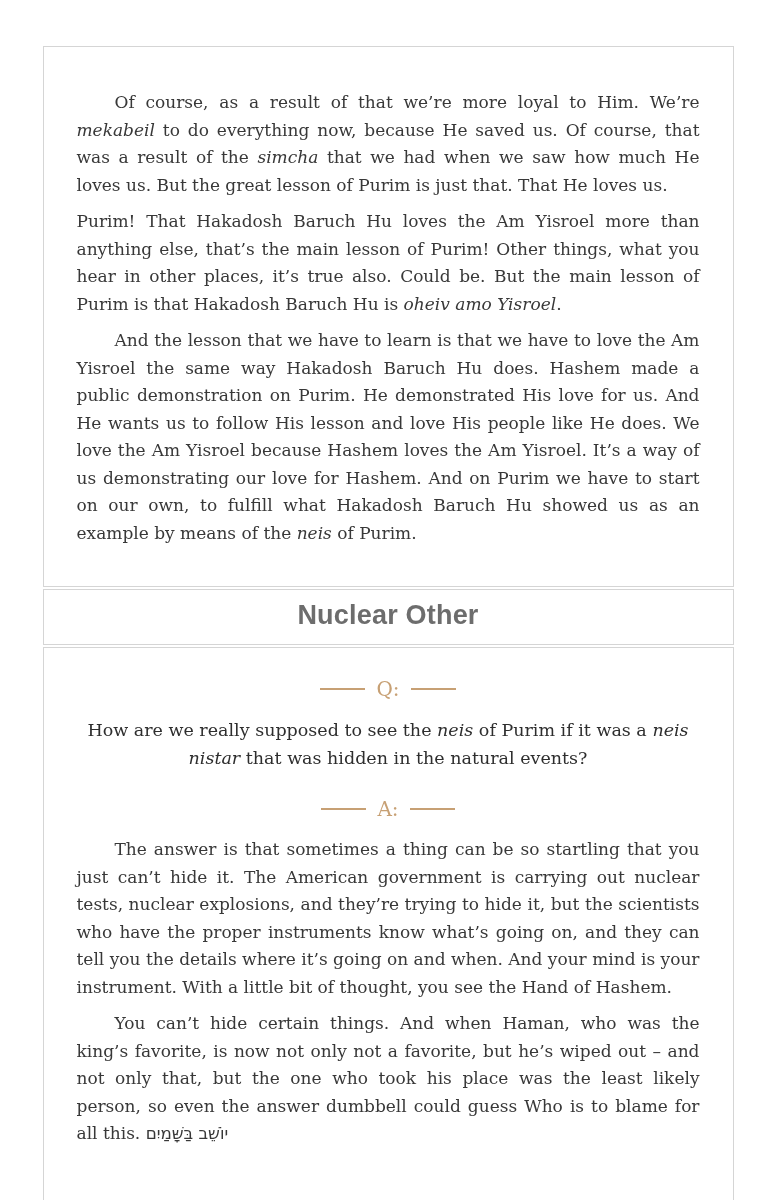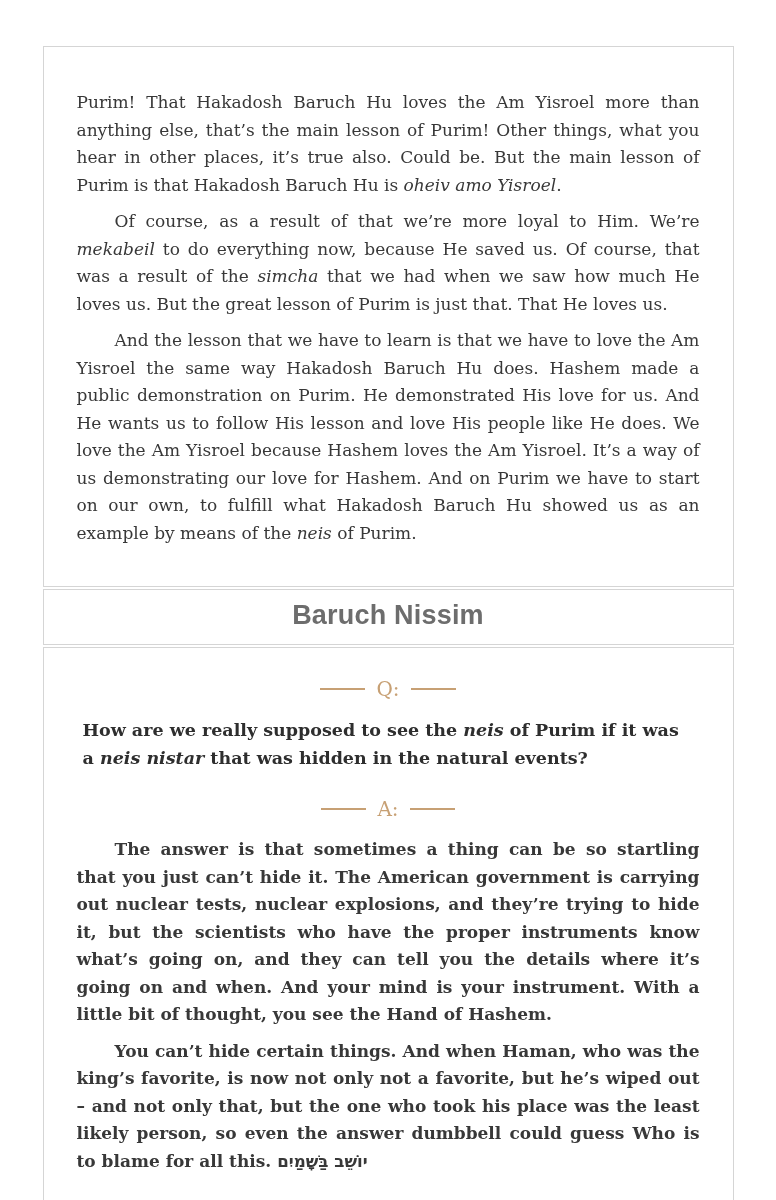--- a/index.html
+++ b/index.html
@@ -46,38 +46,38 @@
   .marker{
     display:flex;align-items:center;justify-content:center;
     gap:11px;margin:8px 0 16px;
   }
   .marker .mline{width:45px;height:2px;background:var(--accent);}
   .marker .mlabel{
     color:var(--accent);font-size:20px;line-height:22px;
     font-family:"DejaVu Serif",serif;
   }
   .question{
-    font-weight:700;font-size:17.5px;
+    text-align:center;font-weight:400;font-size:17.5px;
     line-height:28px;margin:0 6px 26px;color:#2e2e2e;
   }
-  .answer-block{margin-top:13px;font-weight:bold;}
+  .answer-block{margin-top:13px;}
 </style>
 </head>
 <body>
 
 <div class="page">
 
   <section class="box box-a">
+    <p class="para"><span>Of course, as a result of that we’re more loyal to Him. We’re </span><span class="it">mekabeil</span><span> to do everything now, because He saved us. Of course, that was a result of the </span><span class="it">simcha</span><span> that we had when we saw how much He loves us. But the great lesson of Purim is just that. That He loves us.</span></p>
     <p class="para first"><span>Purim! That Hakadosh Baruch Hu loves the Am Yisroel more than anything else, that’s the main lesson of Purim! Other things, what you hear in other places, it’s true also. Could be. But the main lesson of Purim is that Hakadosh Baruch Hu is </span><span class="it">oheiv amo Yisroel</span><span>.</span></p>
-    <p class="para"><span>Of course, as a result of that we’re more loyal to Him. We’re </span><span class="it">mekabeil</span><span> to do everything now, because He saved us. Of course, that was a result of the </span><span class="it">simcha</span><span> that we had when we saw how much He loves us. But the great lesson of Purim is just that. That He loves us.</span></p>
     <p class="para"><span>And the lesson that we have to learn is that we have to love the Am Yisroel the same way Hakadosh Baruch Hu does. Hashem made a public demonstration on Purim. He demonstrated His love for us. And He wants us to follow His lesson and love His people like He does. We love the Am Yisroel because Hashem loves the Am Yisroel. It’s a way of us demonstrating our love for Hashem. And on Purim we have to start on our own, to fulfill what Hakadosh Baruch Hu showed us as an example by means of the </span><span class="it">neis</span><span> of Purim.</span></p>
   </section>
 
   <section class="box box-b">
-    <h1 class="chapter-title">Baruch Nissim</h1>
+    <h1 class="chapter-title">Nuclear Other</h1>
   </section>
 
   <section class="box box-c">
 
     <div class="marker">
       <span class="mline"></span>
       <span class="mlabel">Q:</span>
       <span class="mline"></span>
     </div>
 

